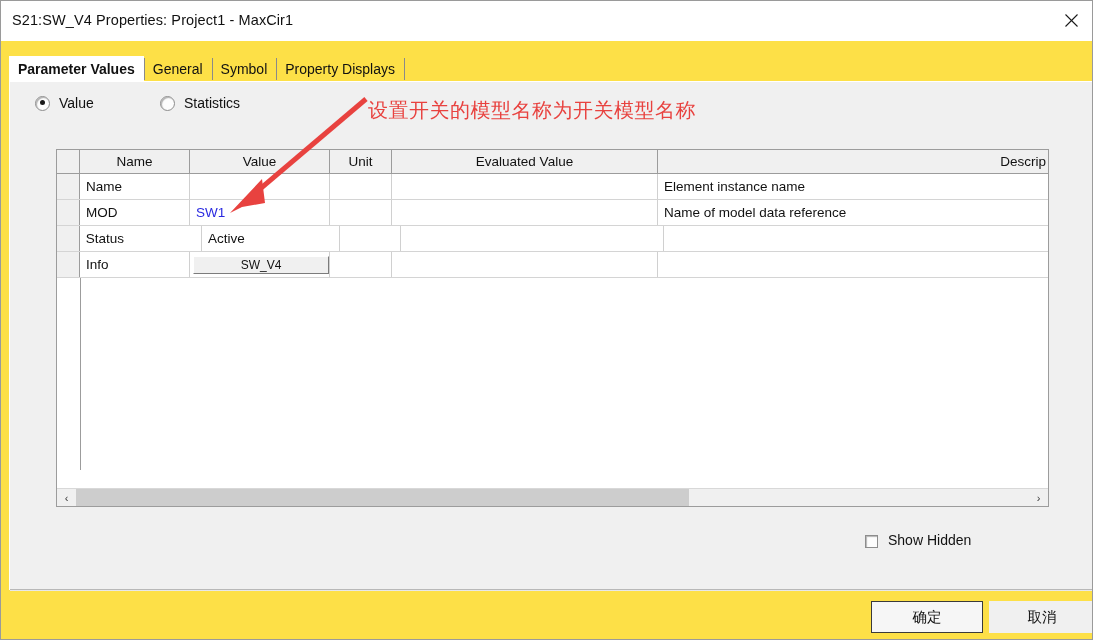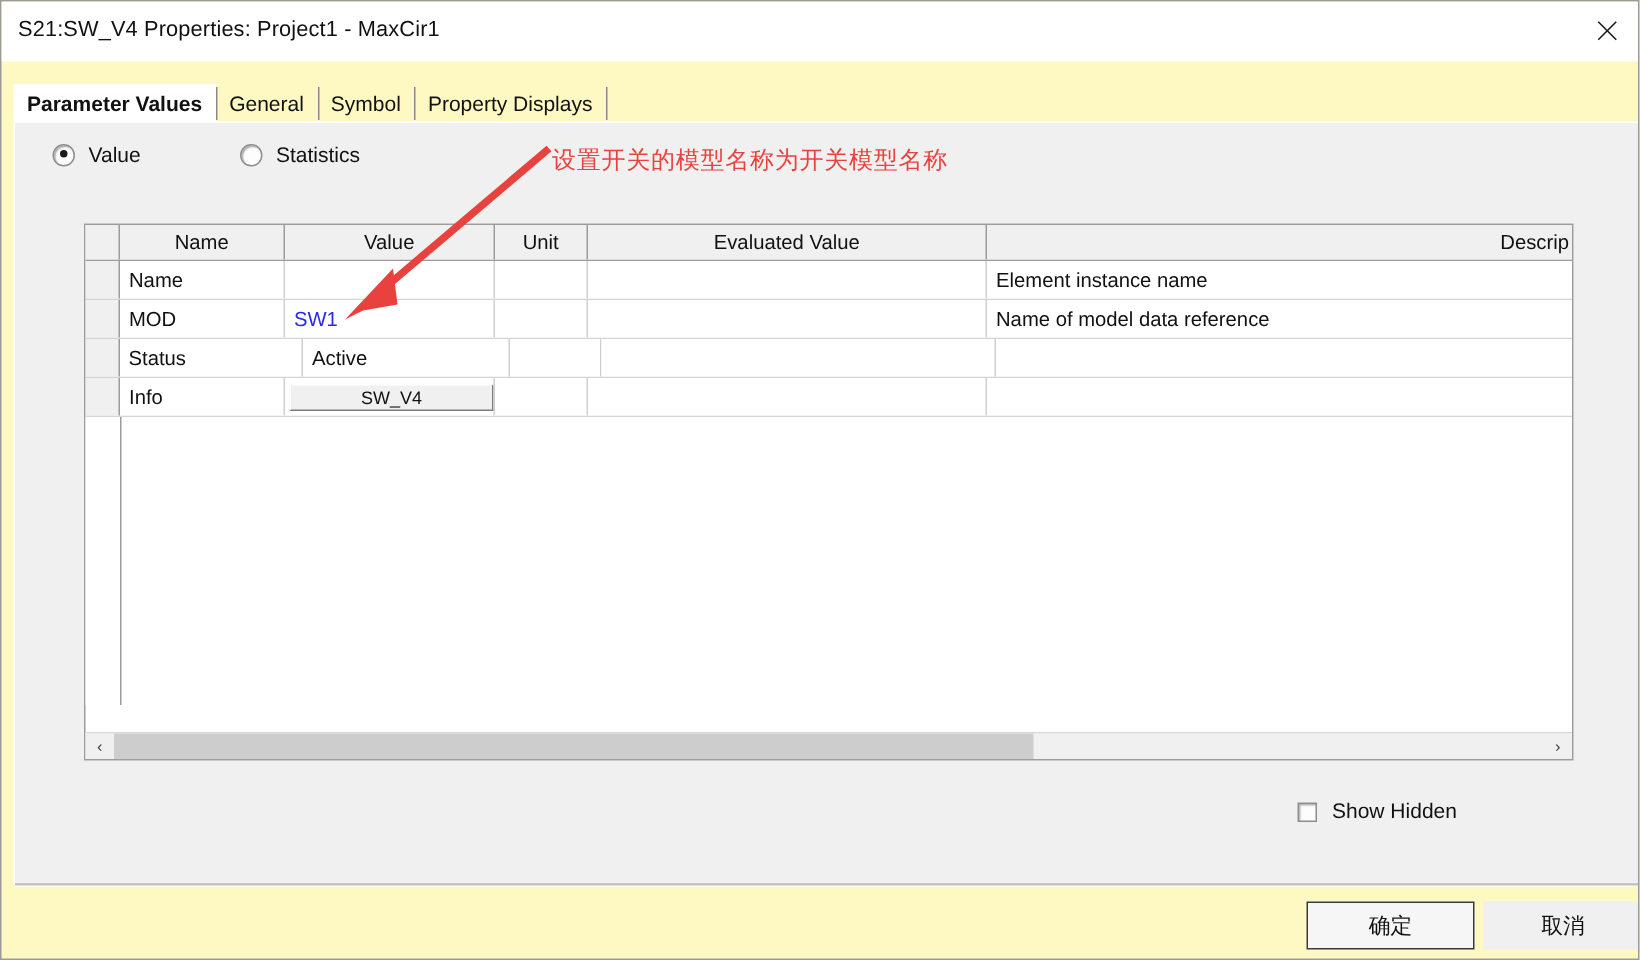--- a/index.html
+++ b/index.html
@@ -15,21 +15,21 @@
     font-size: 13px;
     color: #000000;
     position: relative;
   }
 
   
   #window {
     position: absolute;
     left: 0; top: 0;
     width: 1093px; height: 640px;
-    background: #fef9c3;
+    background: #fde047;
     border: 1px solid #9a9a9a;
     box-sizing: border-box;
     overflow: hidden;
   }
 
   
   #titlebar {
     position: absolute;
     left: 0; top: 0;
     width: 1093px; height: 40px;
@@ -328,21 +328,21 @@
     width: 106px;
     border: 1px solid #f0f0f0;
     background: #f0f0f0;
   }
 
   
   #annotation {
     position: absolute;
     left: 367px; top: 96px;
     font-family: "DejaVu Sans", "Liberation Sans", sans-serif;
-    font-size: 16px;
+    font-size: 20px;
     color: #e8423f;
     white-space: nowrap;
     letter-spacing: 0.5px;
   }
   #arrow-svg {
     position: absolute;
     left: 215px; top: 90px;
     width: 170px; height: 130px;
     pointer-events: none;
   }

